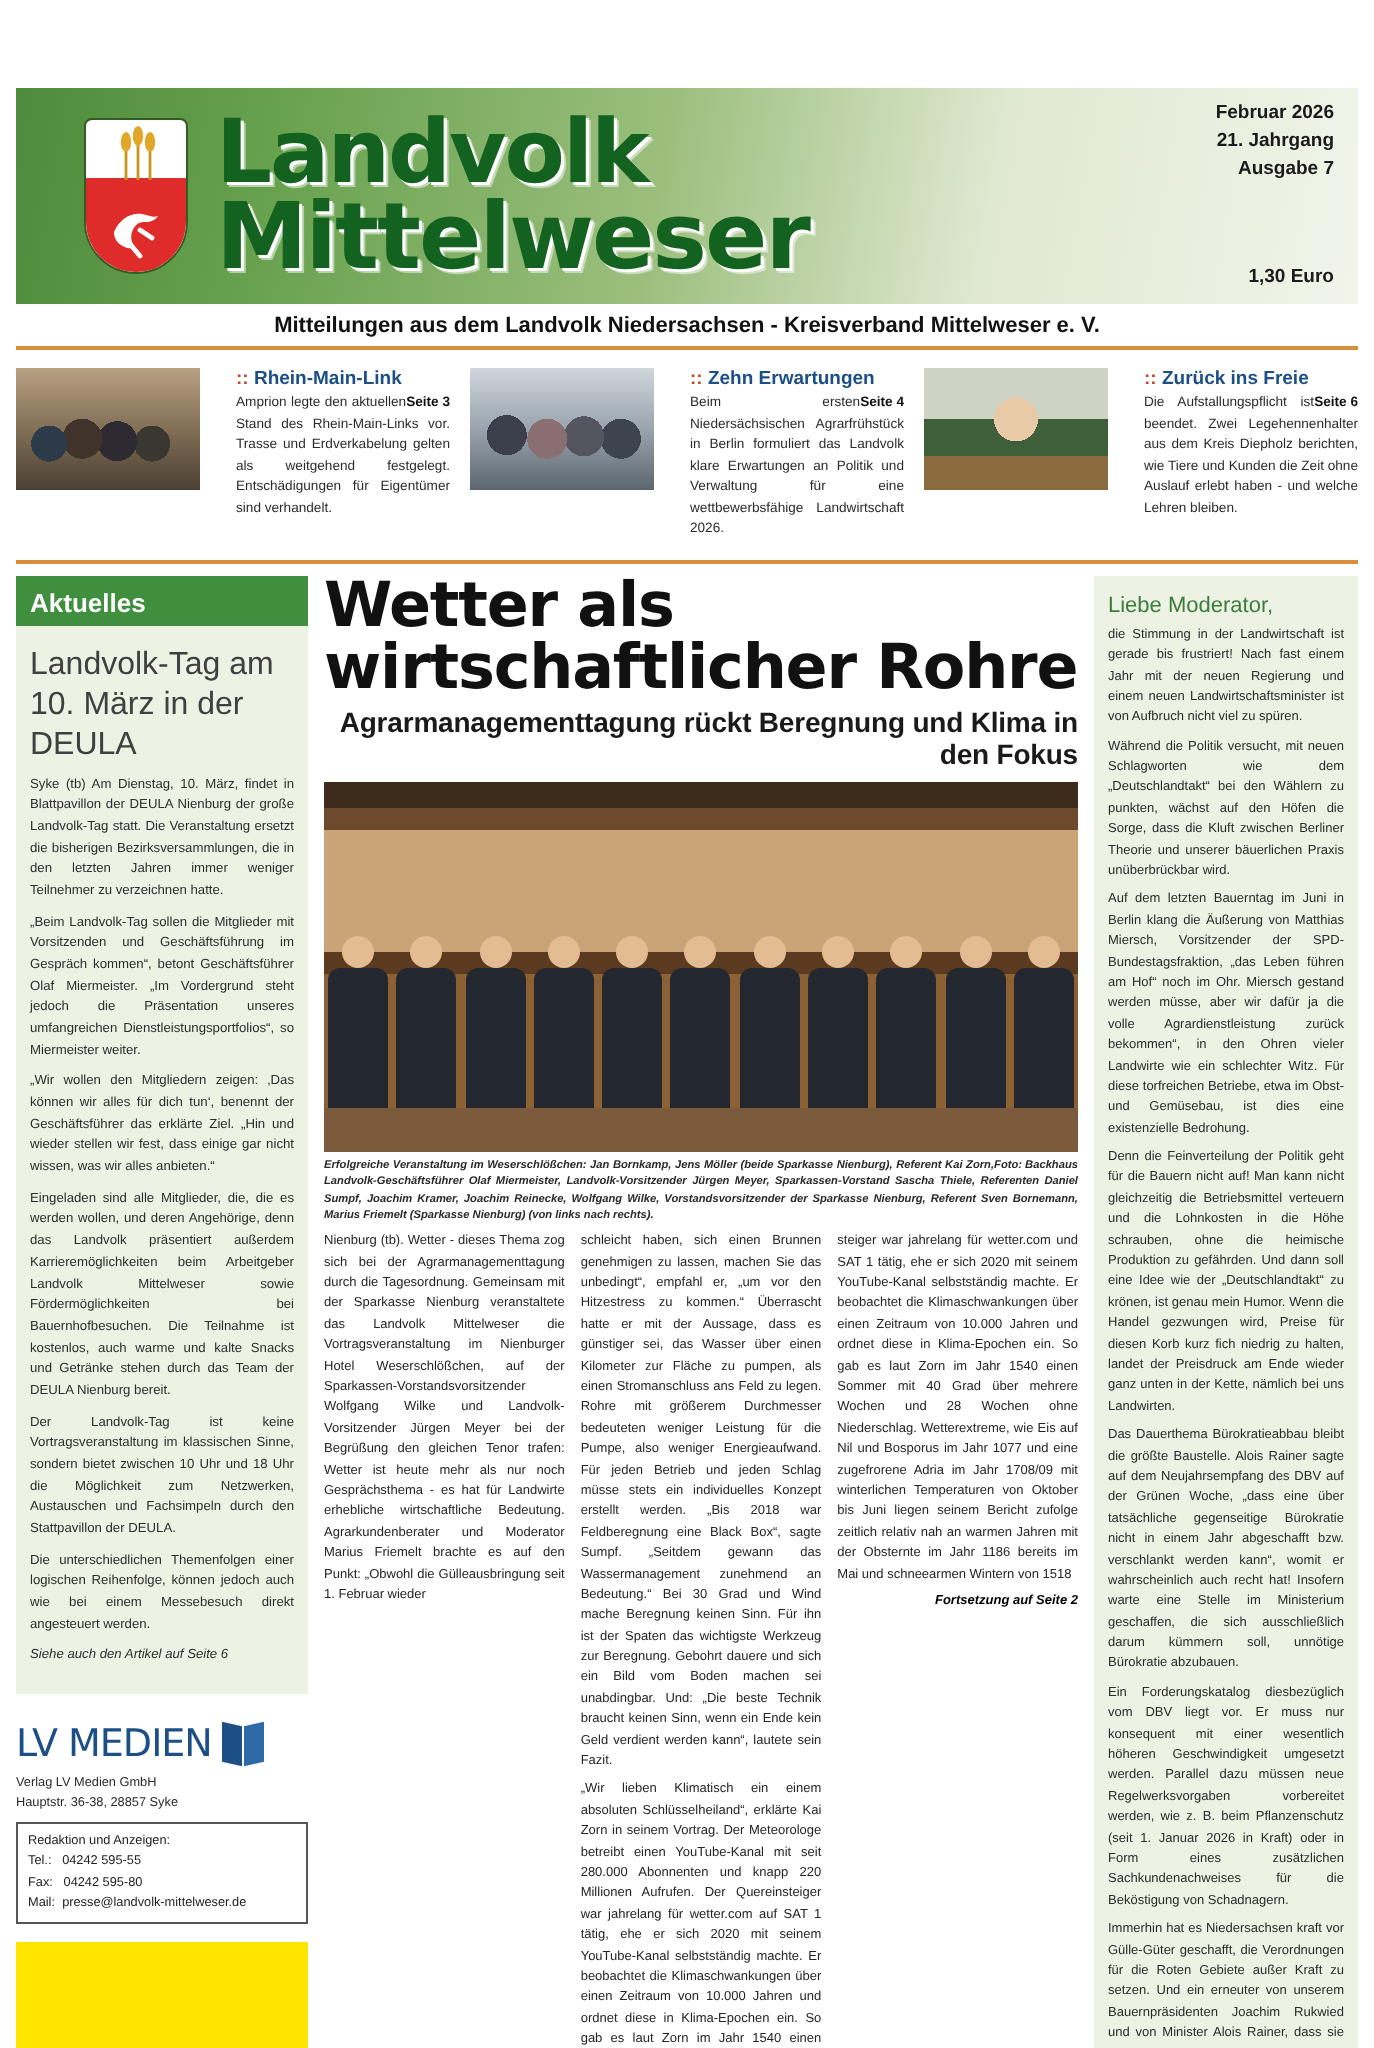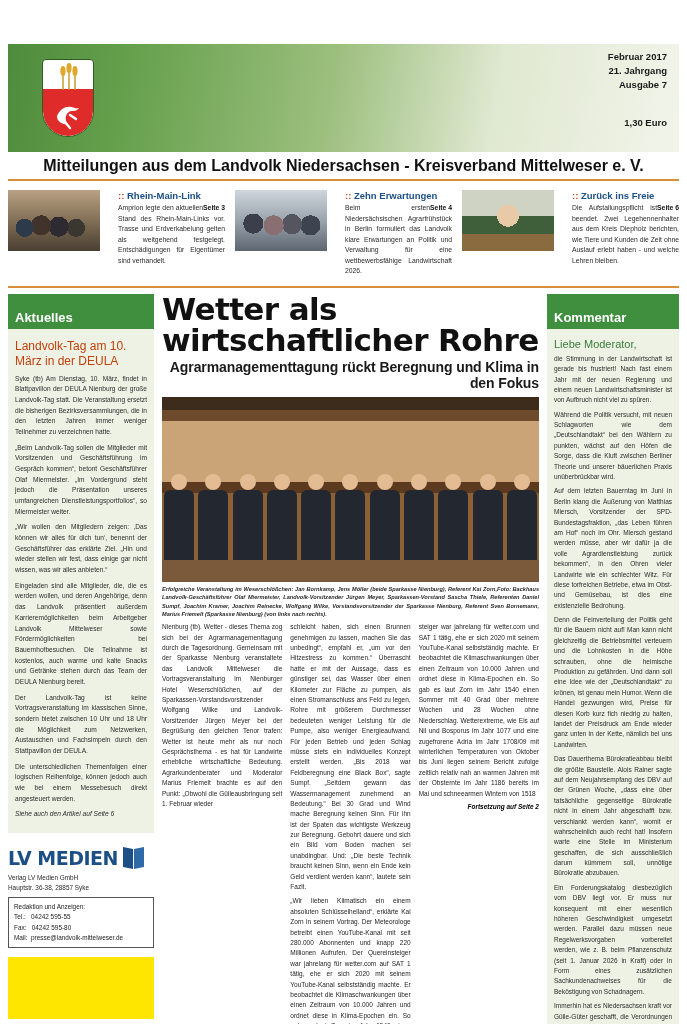--- a/index.html
+++ b/index.html
@@ -34,26 +34,26 @@
     font-weight: bold; font-size: 44px; color: #14621f;
     letter-spacing: -1px;
     text-shadow: 1.5px 1.5px 0 #ffffff, 2.5px 2.5px 0 rgba(255,255,255,.5);
   }
   .title-line.second { font-size: 46px; }
   .issue-meta {
     position: absolute; right: 12px; top: 6px; text-align: right;
     font-size: 9.5px; font-weight: bold; color: #1b1b1b; line-height: 1.45;
   }
   .price {
-    position: absolute; right: 12px; bottom: 24px; text-align: right;
+    position: absolute; right: 12px; bottom: 8px; text-align: right;
     font-size: 9.5px; font-weight: bold; color: #1b1b1b;
   }
   .subbar {
     background: #ffffff; text-align: center;
-    font-size: 16px; font-weight: bold; color: #111;
+    font-size: 11px; font-weight: bold; color: #111;
     padding: 5px 0 4px;
   }
   .rule-orange { height: 2px; background: #d98f3a; margin: 0 0 6px; }
 
   
   .teasers { display: flex; gap: 10px; padding: 3px 0 5px; }
   .teaser { flex: 1; display: flex; gap: 18px; }
   .teaser-photo {
     width: 92px; height: 61px; flex: none; position: relative; overflow: hidden;
     border: 0; background: #6a6054;
@@ -86,26 +86,26 @@
   .rule-orange2 { height: 2px; background: #d98f3a; margin: 4px 0 6px; }
 
   
   .grid { display: flex; gap: 8px; }
   .col-left { width: 146px; flex: none; }
   .col-mid { flex: 1; min-width: 0; }
   .col-right { width: 132px; flex: none; }
 
   .sec-head {
     background: #3f8f3f; color: #fff; font-weight: bold; font-size: 13px;
-    padding: 16px 7px 4px; display: inline-block; min-width: 100%;
+    padding: 6px 7px 4px; display: inline-block; min-width: 100%;
   }
   .panel-green { background: #edf2e4; padding: 5px 7px 8px; }
 
   .side-title {
-    font-size: 12px; color: #c2410c; line-height: 1.25; margin: 5px 0 5px;
+    font-size: 16px; color: #404040; line-height: 1.25; margin: 5px 0 5px;
     font-family: "Liberation Sans", sans-serif;
   }
   .side-text { font-size: 6.6px; line-height: 1.62; color: #2d2d2d; text-align: justify; }
   .side-text p { margin-bottom: 5px; }
   .side-text .it { font-style: italic; }
 
   
   h1.main-head {
     font-family: "DejaVu Sans", sans-serif;
     font-size: 31px; font-weight: bold; color: #111; letter-spacing: -.6px;
@@ -141,21 +141,21 @@
   .cols3 { display: flex; gap: 8px; }
   .cols3 > div { flex: 1; min-width: 0; }
   .body-text { font-size: 6.5px; line-height: 1.6; color: #242424; text-align: justify; }
   .body-text p { margin-bottom: 4px; }
   .cont-note { font-style: italic; font-weight: bold; font-size: 6.5px; text-align: right; margin-top: 4px; }
 
   
   .lv-box { margin-top: 8px; padding-top: 6px; }
   .lv-logo-row { display: flex; align-items: center; gap: 5px; }
   .lv-logo {
-    font-family: "DejaVu Sans", sans-serif; font-weight: bold;
+    font-family: "DejaVu Sans", sans-serif; font-weight: normal;
     font-size: 19px; color: #1c4f86; letter-spacing: -.5px;
   }
   .lv-book { width: 22px; height: 20px; position: relative; }
   .lv-book i { position: absolute; top: 0; width: 10px; height: 20px; background: #1c4f86; display: block; }
   .lv-book i:first-child { left: 0; transform: skewY(12deg); }
   .lv-book i:last-child { left: 11px; transform: skewY(-12deg); background: #2f6aa8; }
   .lv-addr { font-size: 6.4px; line-height: 1.5; color: #2a2a2a; margin: 4px 0 5px; }
   .lv-contact { border: .8px solid #555; padding: 4px 5px; font-size: 6.4px; line-height: 1.6; color: #222; }
   .yellow-block { height: 62px; background: #ffe600; margin-top: 9px; }
 
@@ -181,22 +181,26 @@
         </g>
         <g fill="#e0a72a">
           <ellipse cx="20" cy="11" rx="2.6" ry="5"></ellipse>
           <ellipse cx="26" cy="8" rx="2.6" ry="5"></ellipse>
           <ellipse cx="32" cy="11" rx="2.6" ry="5"></ellipse>
         </g>
         <path d="M14 56 c3-7 9-10 14-9 c3 .5 5 2 8 1 c-2 3-5 3-7 3 c-3 0-5 2-6 5 c-1 3 0 6 2 8 c-4 1-8-1-10-4 c-1-2-1-3-1-4 z" fill="#ffffff"></path>
         <path d="M22 62 l5 6 M27 55 l6 4" stroke="#ffffff" stroke-width="2.4" fill="none" stroke-linecap="round"></path>
       </svg>
     </div>
+    <div class="title-block">
+      <div class="title-line">Landvolk</div>
+      <div class="title-line second">Mittelweser</div>
+    </div>
     <div class="issue-meta">
-      <div>Februar 2017</div>
+      <div>Februar 2026</div>
       <div>21. Jahrgang</div>
       <div>Ausgabe 7</div>
     </div>
     <div class="price">1,30 Euro</div>
   </div>
 
   <div class="subbar">Mitteilungen aus dem Landvolk Niedersachsen - Kreisverband Mittelweser e. V.</div>
   <div class="rule-orange"></div>
 
   <div class="teasers">
@@ -338,21 +342,20 @@
           <div class="body-text">
             <p>steiger war jahrelang für wetter.com und SAT 1 tätig, ehe er sich 2020 mit seinem YouTube-Kanal selbstständig machte. Er beobachtet die Klimaschwankungen über einen Zeitraum von 10.000 Jahren und ordnet diese in Klima-Epochen ein. So gab es laut Zorn im Jahr 1540 einen Sommer mit 40 Grad über mehrere Wochen und 28 Wochen ohne Niederschlag. Wetterextreme, wie Eis auf Nil und Bosporus im Jahr 1077 und eine zugefrorene Adria im Jahr 1708/09 mit winterlichen Temperaturen von Oktober bis Juni liegen seinem Bericht zufolge zeitlich relativ nah an warmen Jahren mit der Obsternte im Jahr 1186 bereits im Mai und schneearmen Wintern von 1518</p>
           </div>
           <div class="cont-note">Fortsetzung auf Seite 2</div>
         </div>
       </div>
 
     </div>
 
     <div class="col-right">
-      <div class="sec-head">Kommentar</div>
       <div class="kom-panel">
         <div class="kom-greet">Liebe Moderator,</div>
         <div class="kom-text">
           <p>die Stimmung in der Landwirtschaft ist gerade bis frustriert! Nach fast einem Jahr mit der neuen Regierung und einem neuen Landwirtschaftsminister ist von Aufbruch nicht viel zu spüren.</p>
           <p>Während die Politik versucht, mit neuen Schlagworten wie dem „Deutschlandtakt“ bei den Wählern zu punkten, wächst auf den Höfen die Sorge, dass die Kluft zwischen Berliner Theorie und unserer bäuerlichen Praxis unüberbrückbar wird.</p>
           <p>Auf dem letzten Bauerntag im Juni in Berlin klang die Äußerung von Matthias Miersch, Vorsitzender der SPD-Bundestagsfraktion, „das Leben führen am Hof“ noch im Ohr. Miersch gestand werden müsse, aber wir dafür ja die volle Agrardienstleistung zurück bekommen“, in den Ohren vieler Landwirte wie ein schlechter Witz. Für diese torfreichen Betriebe, etwa im Obst- und Gemüsebau, ist dies eine existenzielle Bedrohung.</p>
           <p>Denn die Feinverteilung der Politik geht für die Bauern nicht auf! Man kann nicht gleichzeitig die Betriebsmittel verteuern und die Lohnkosten in die Höhe schrauben, ohne die heimische Produktion zu gefährden. Und dann soll eine Idee wie der „Deutschlandtakt“ zu krönen, ist genau mein Humor. Wenn die Handel gezwungen wird, Preise für diesen Korb kurz fich niedrig zu halten, landet der Preisdruck am Ende wieder ganz unten in der Kette, nämlich bei uns Landwirten.</p>
           <p>Das Dauerthema Bürokratieabbau bleibt die größte Baustelle. Alois Rainer sagte auf dem Neujahrsempfang des DBV auf der Grünen Woche, „dass eine über tatsächliche gegenseitige Bürokratie nicht in einem Jahr abgeschafft bzw. verschlankt werden kann“, womit er wahrscheinlich auch recht hat! Insofern warte eine Stelle im Ministerium geschaffen, die sich ausschließlich darum kümmern soll, unnötige Bürokratie abzubauen.</p>
           <p>Ein Forderungskatalog diesbezüglich vom DBV liegt vor. Er muss nur konsequent mit einer wesentlich höheren Geschwindigkeit umgesetzt werden. Parallel dazu müssen neue Regelwerksvorgaben vorbereitet werden, wie z. B. beim Pflanzenschutz (seit 1. Januar 2026 in Kraft) oder in Form eines zusätzlichen Sachkundenachweises für die Beköstigung von Schadnagern.</p>
           <p>Immerhin hat es Niedersachsen kraft vor Gülle-Güter geschafft, die Verordnungen für die Roten Gebiete außer Kraft zu setzen. Und ein erneuter von unserem Bauernpräsidenten Joachim Rukwied und von Minister Alois Rainer, dass sie sich bei der Neugestaltung der zukünftigen Düngeverordnung in unserem Sinne einbringen und diese dann verursachergerecht gestaltet wird.</p>

